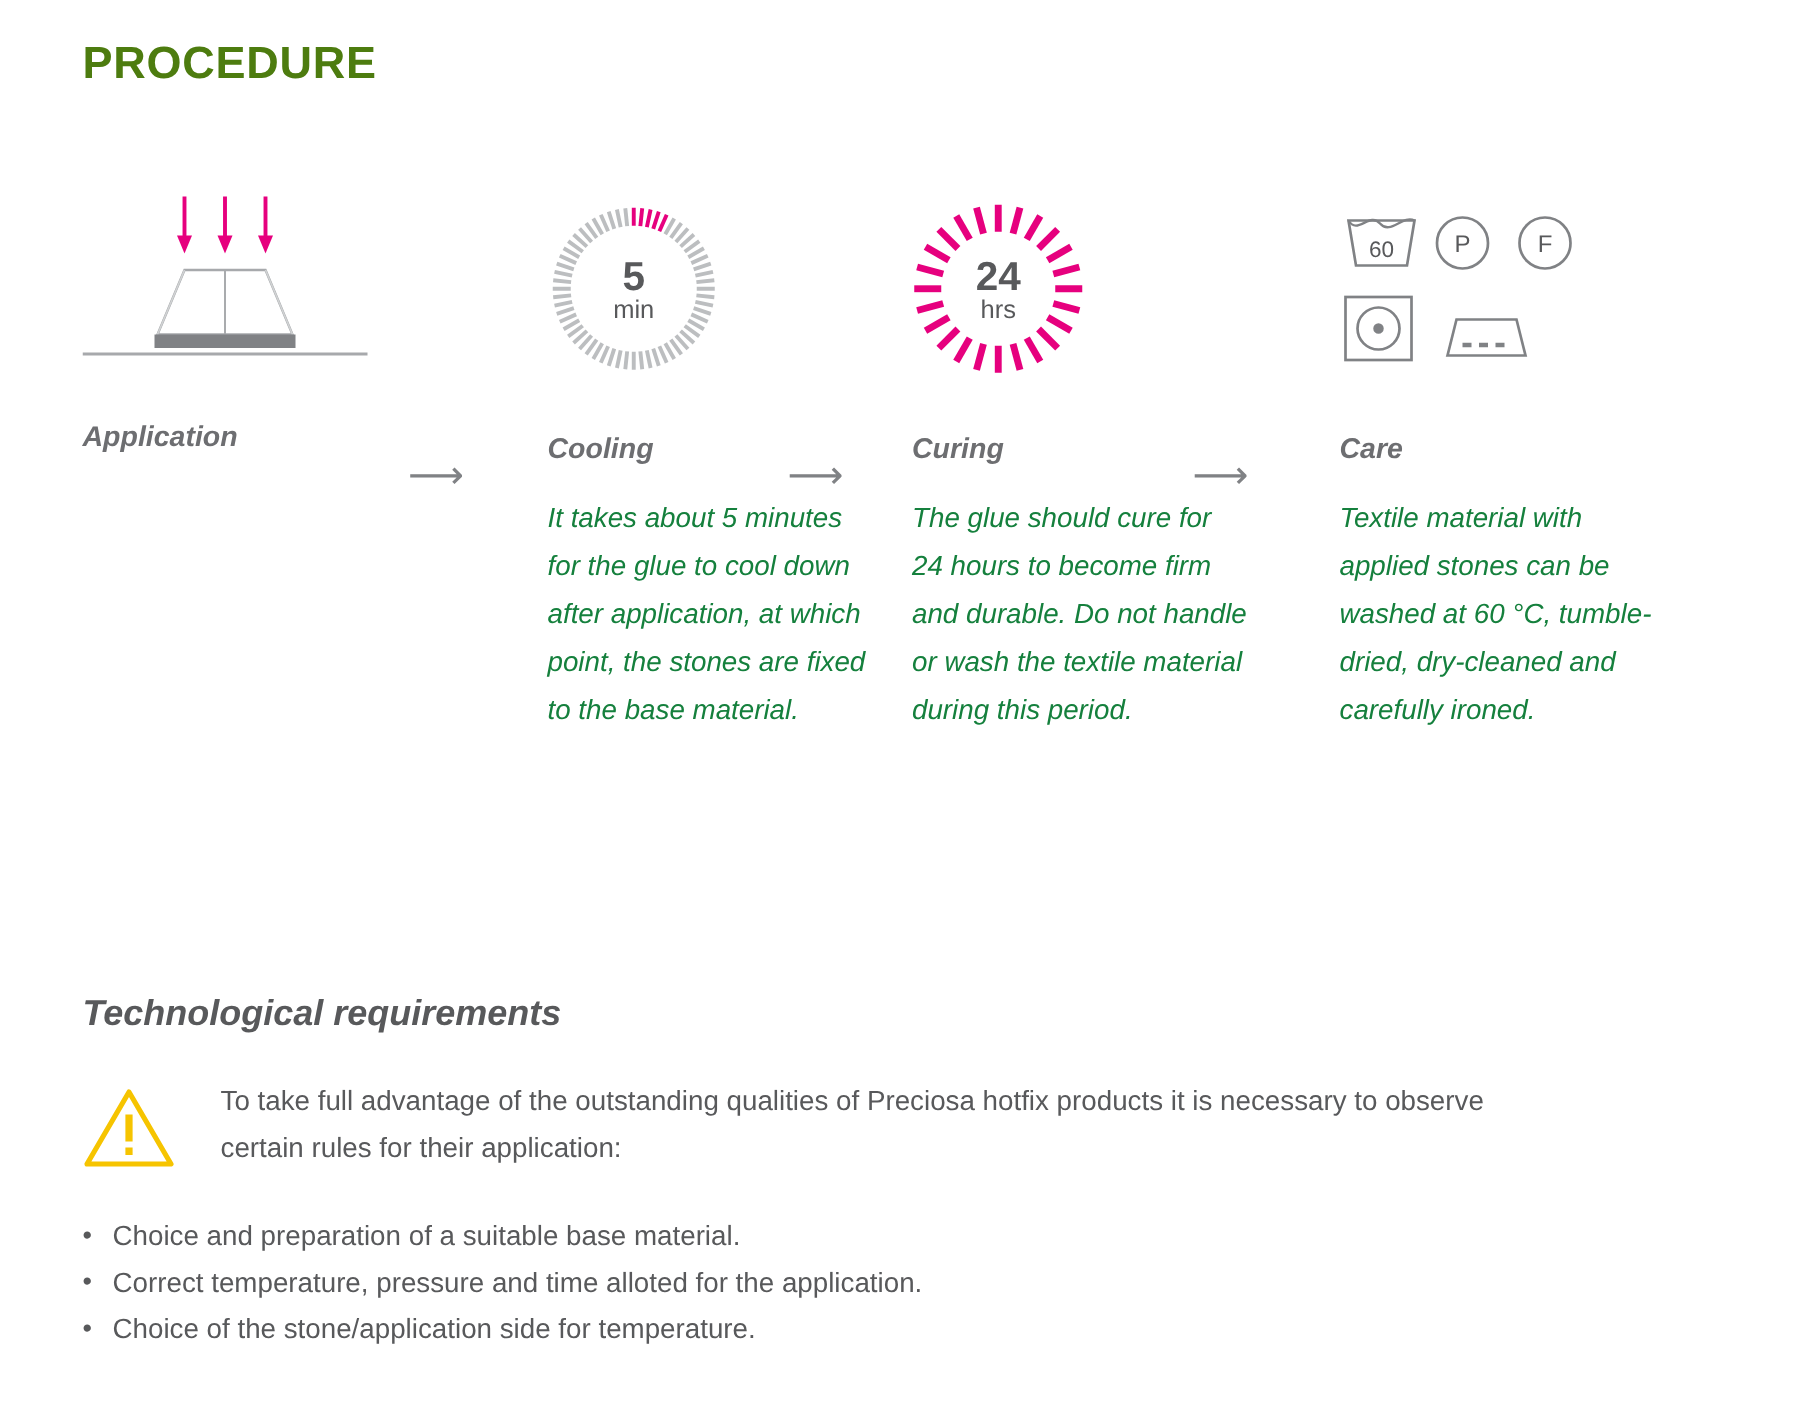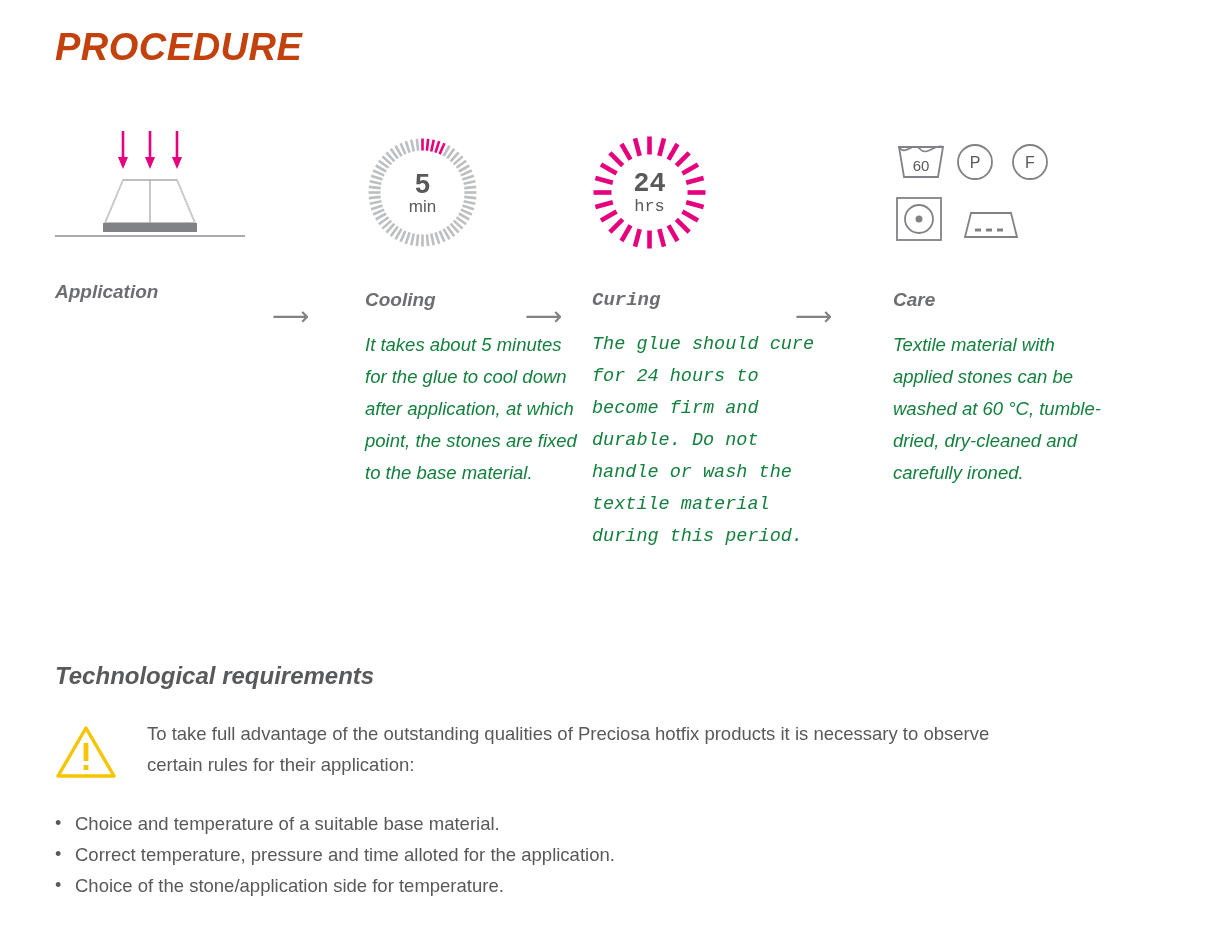--- a/index.html
+++ b/index.html
@@ -20,25 +20,24 @@
     width: 1213px;
     height: 949px;
     padding: 0;
   }
 
   
   .procedure-title {
     position: absolute;
     left: 55px;
     top: 26px;
-    font-size: 38px;
+    font-size: 30px;
     font-weight: bold;
-    font-style: italic;
     letter-spacing: 0.5px;
-    color: #c2410c;
+    color: #4d7c0f;
   }
 
   
   .steps {
     position: absolute;
     left: 0;
     top: 105px;
     width: 1213px;
     height: 470px;
   }
@@ -60,21 +59,21 @@
   .step-text {
     font-size: 18.5px;
     font-style: italic;
     color: #15803d;
     line-height: 32px;
     margin-top: 18px;
   }
 
   #step-application { left: 55px; width: 230px; }
   #step-cooling     { left: 365px; width: 215px; }
-  #step-curing      { left: 592px; width: 225px; font-family: Liberation Mono, monospace; }
+  #step-curing      { left: 608px; width: 225px; }
   #step-care        { left: 893px; width: 225px; }
 
   #step-application .step-title { margin-top: 16px; }
 
   .arrow {
     position: absolute;
     top: 198px;
     font-size: 26px;
     color: #808285;
     line-height: 1;
@@ -381,18 +380,18 @@
   <div class="warn-block">
     <svg class="warn-icon" width="62" height="56" viewBox="0 0 62 56">
       <polygon points="31,4 59,52 3,52" fill="none" stroke="#f6c400" stroke-width="3.4" stroke-linejoin="round"></polygon>
       <rect x="28.6" y="19" width="4.8" height="18" fill="#f6c400"></rect>
       <rect x="28.6" y="41" width="4.8" height="5" fill="#f6c400"></rect>
     </svg>
     <div class="warn-text">To take full advantage of the outstanding qualities of Preciosa hotfix products it is necessary to observe certain rules for their application:</div>
   </div>
 
   <ul class="bullets">
-    <li>Choice and temperature of a suitable base material.</li>
+    <li>Choice and preparation of a suitable base material.</li>
     <li>Correct temperature, pressure and time alloted for the application.</li>
     <li>Choice of the stone/application side for temperature.</li>
   </ul>
 
 </div>
 
 </body></html>

